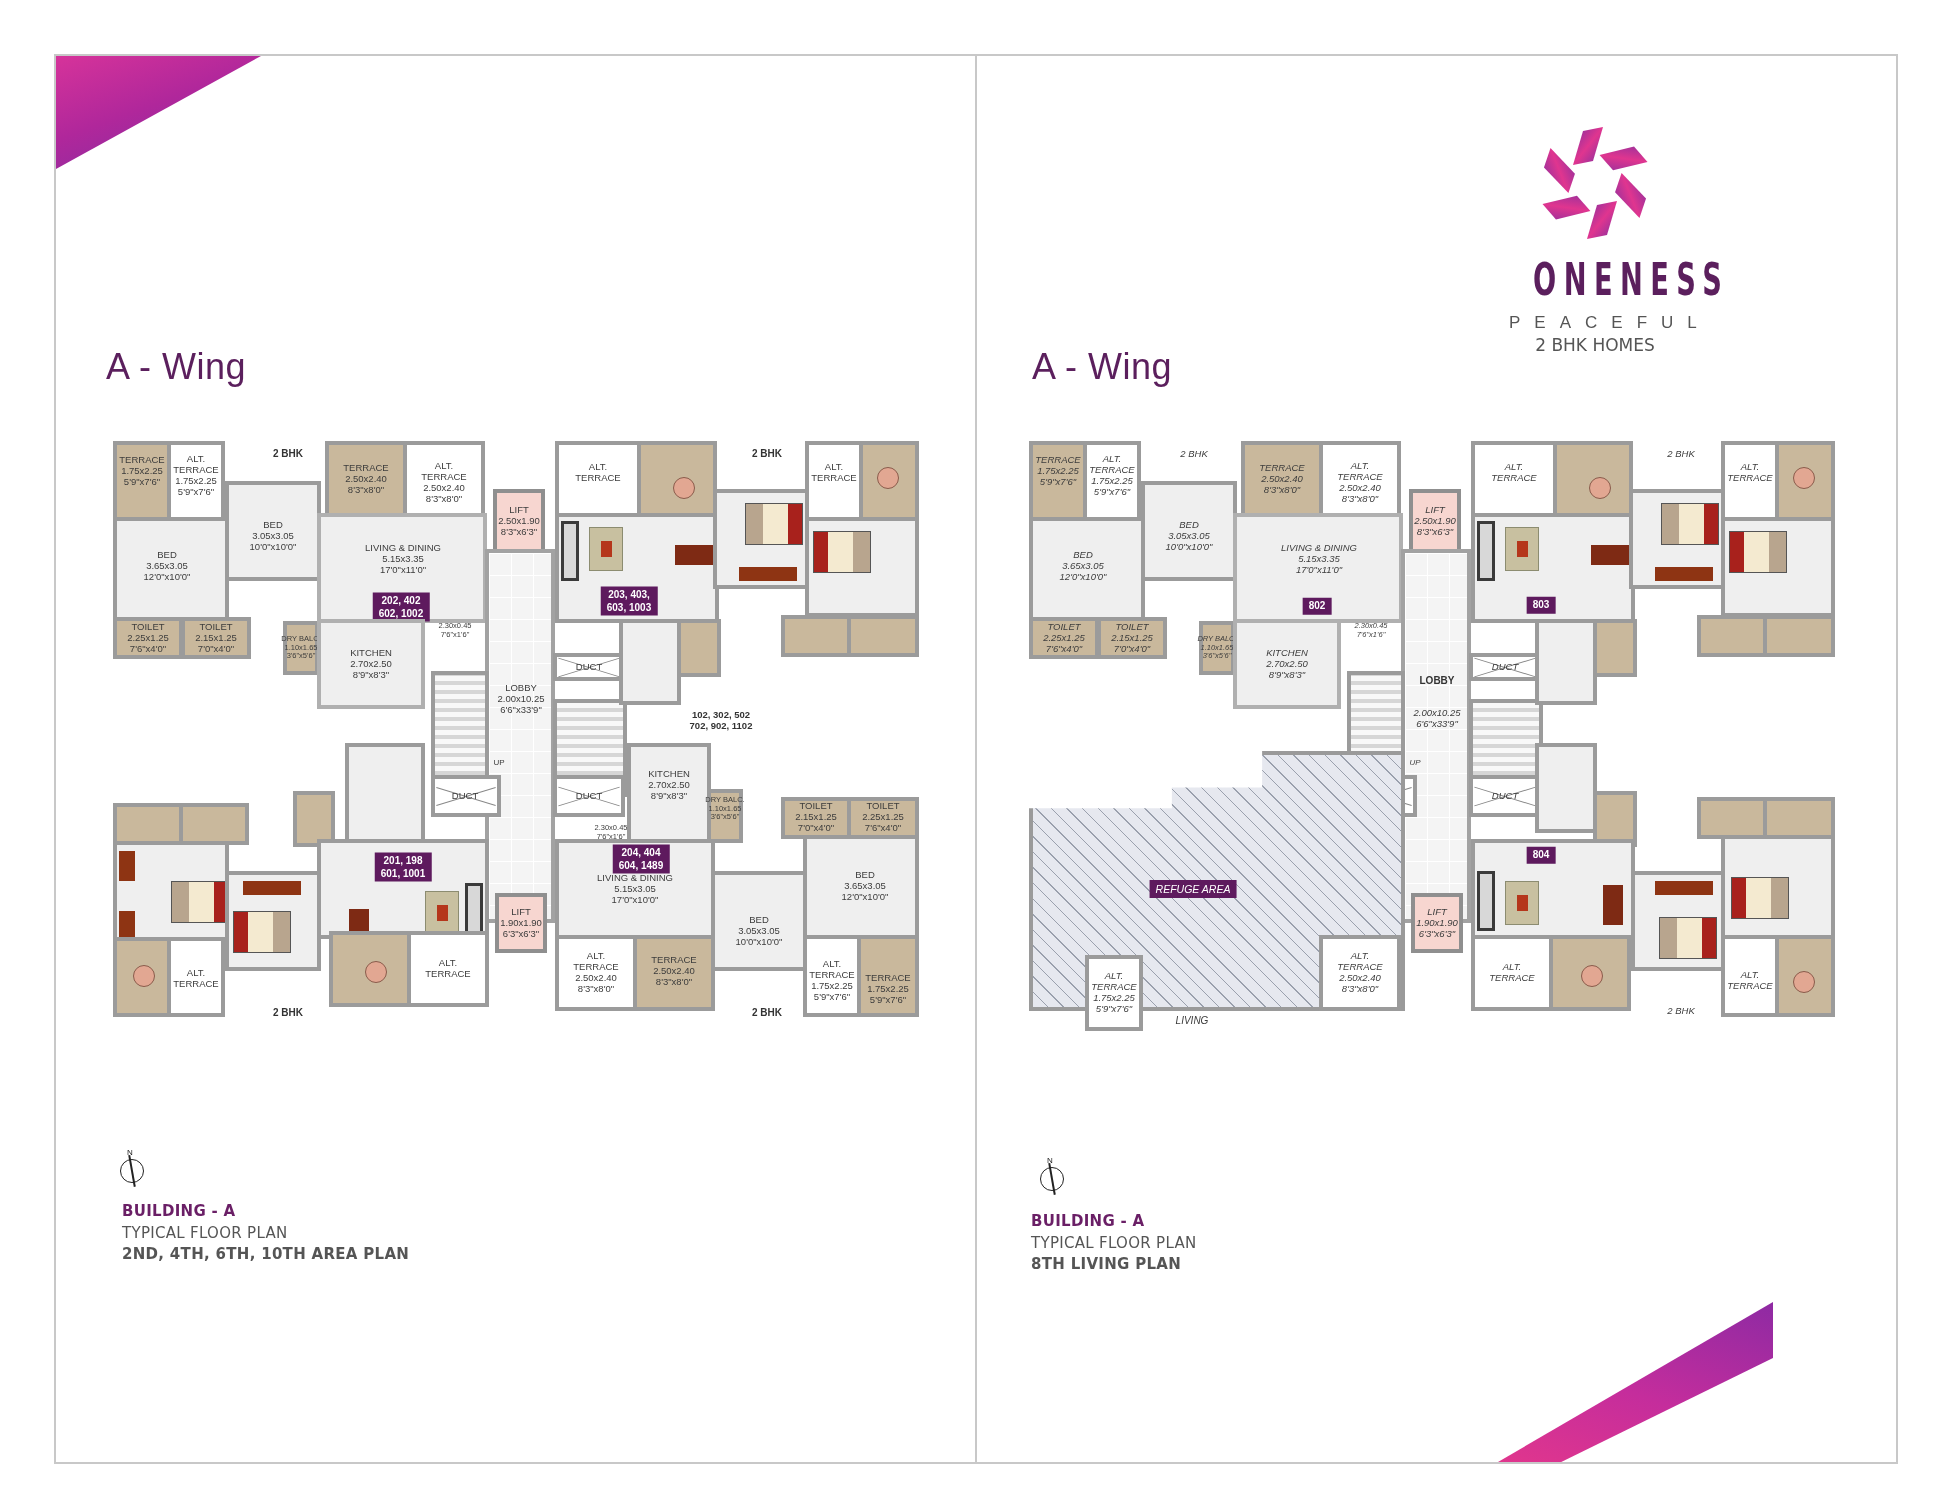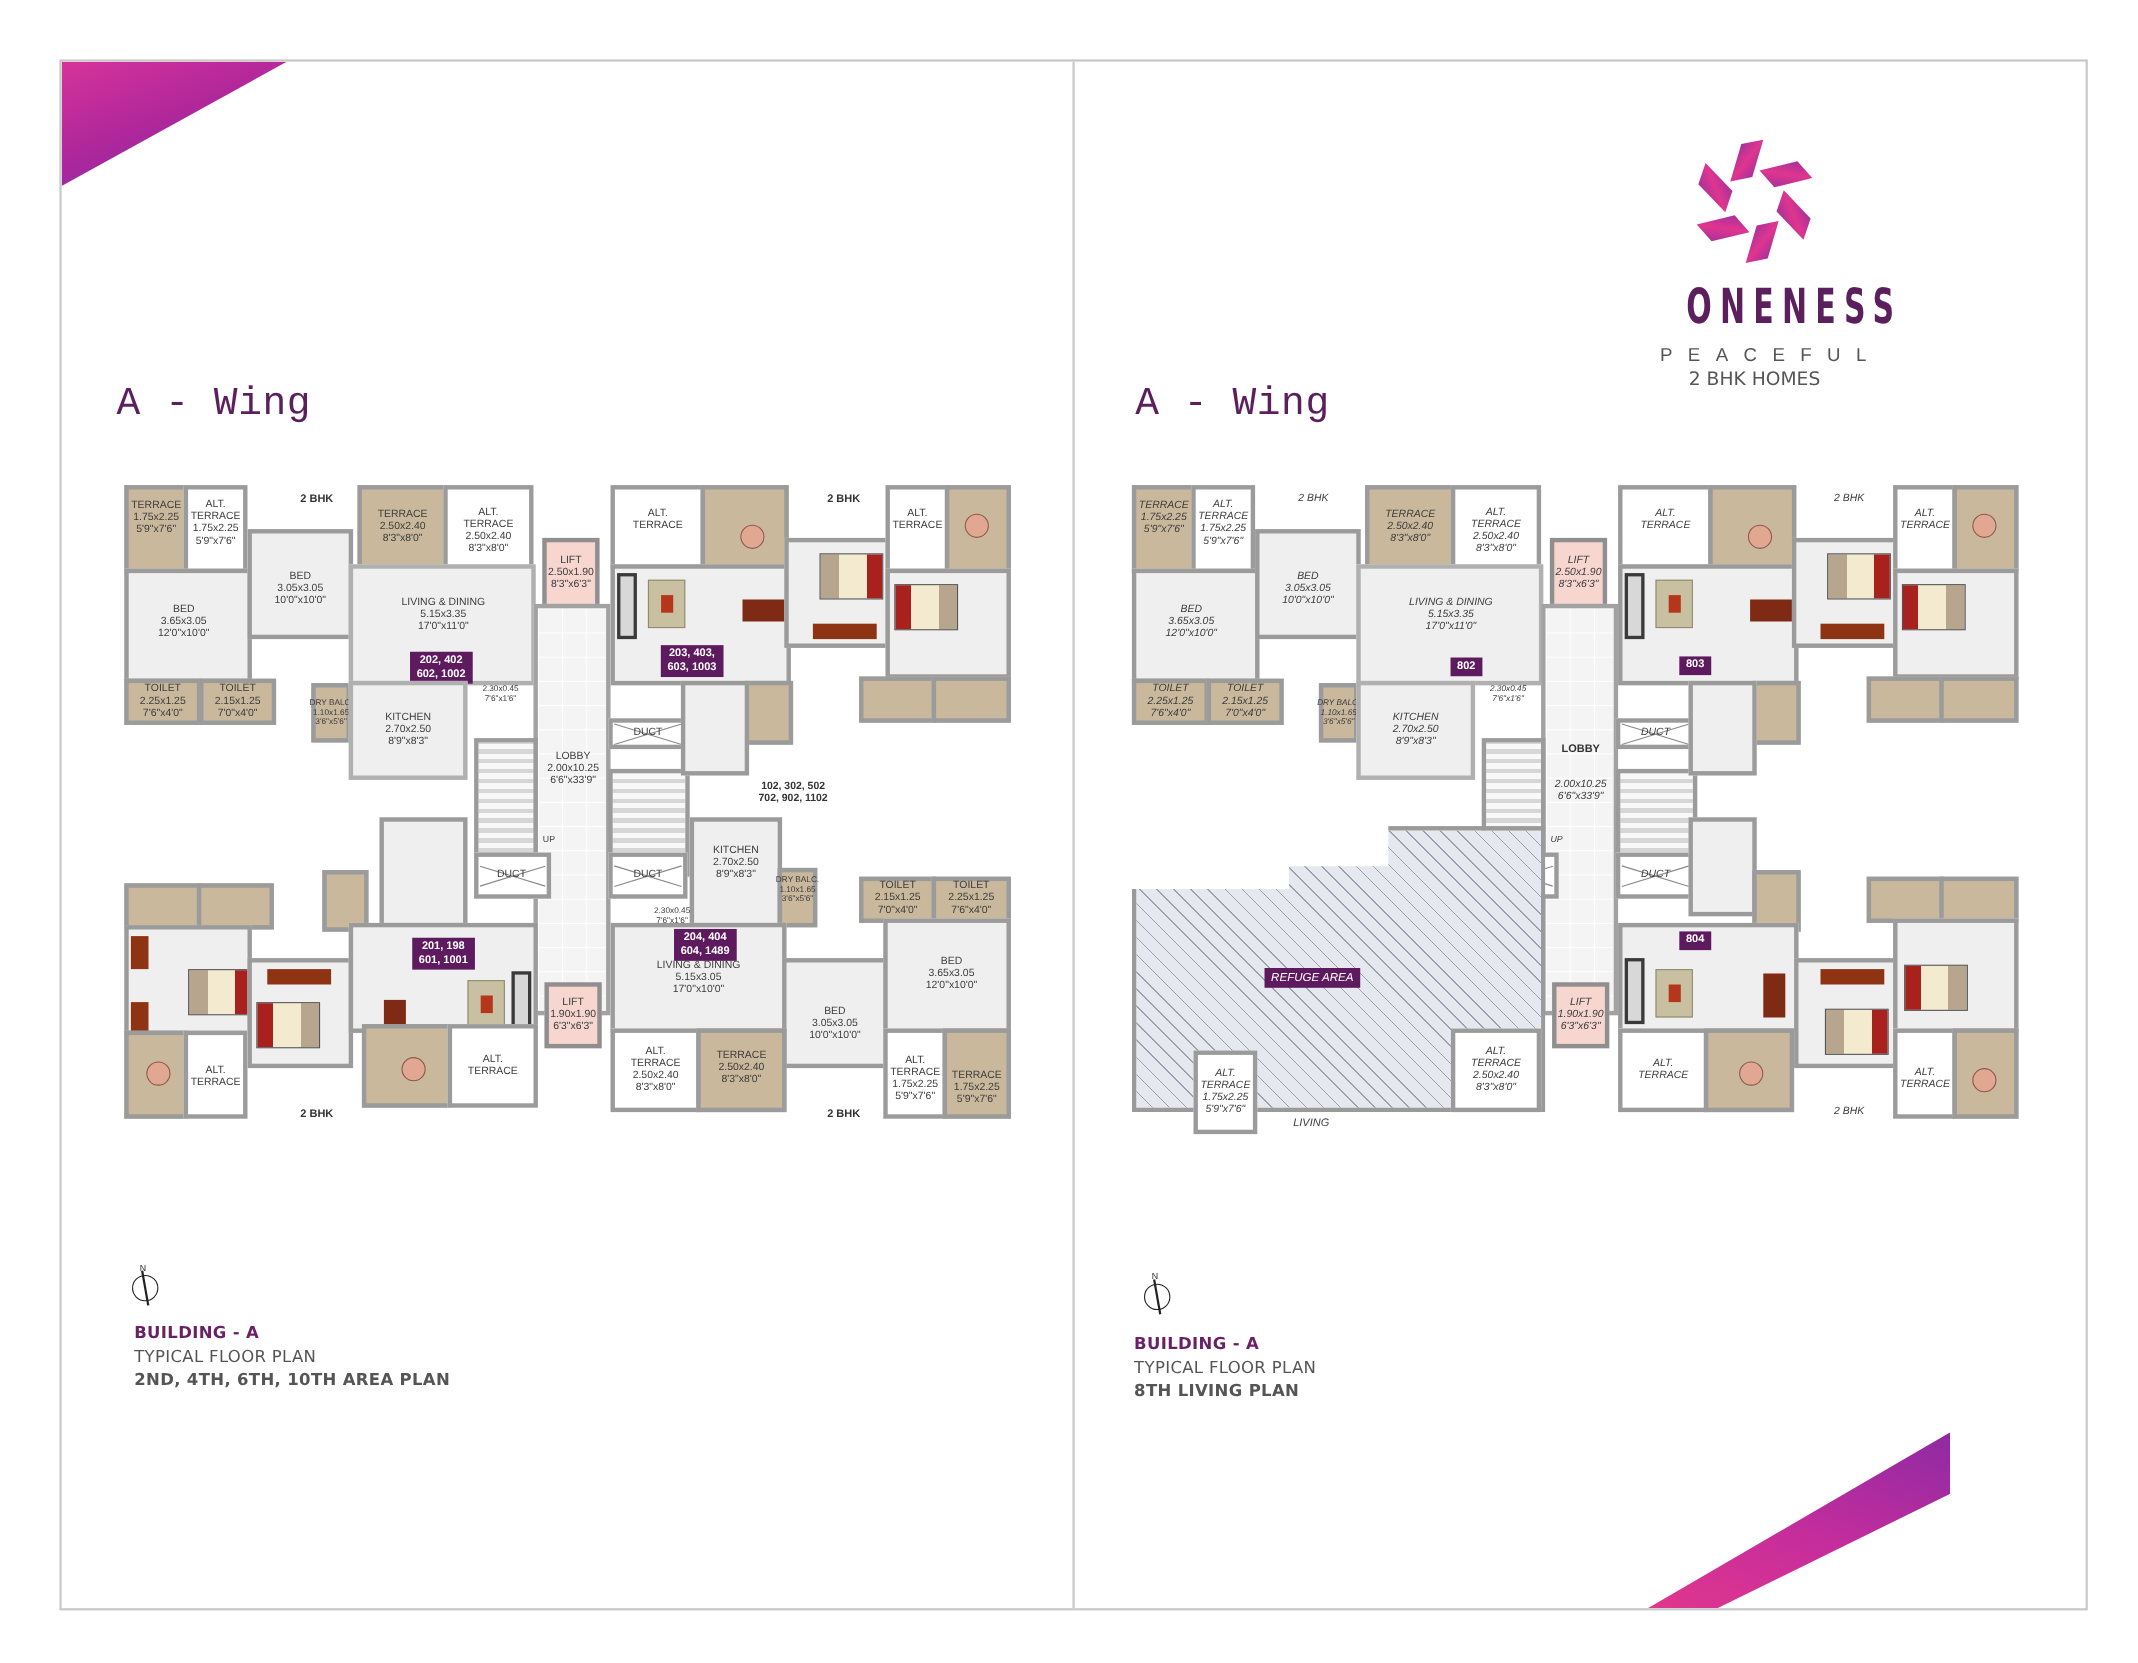--- a/index.html
+++ b/index.html
@@ -3,21 +3,21 @@
 <meta charset="utf-8">
 <style>
   * { box-sizing: border-box; margin: 0; padding: 0; }
   body { width: 1944px; height: 1512px; background: #ffffff; position: relative; overflow: hidden; font-family: "Liberation Sans", sans-serif; }
   .spread { position: absolute; left: 54px; top: 54px; width: 1844px; height: 1410px; border: 2px solid #c8c8c8; background: #fff; }
   .page { position: absolute; top: 0; height: 100%; }
   .page.left { left: 0; width: 921px; border-right: 2px solid #c8c8c8; }
   .page.right { left: 921px; width: 796px; }
   .corner-tl { position: absolute; left: 0; top: 0; width: 205px; height: 113px; background: linear-gradient(160deg, #d6339a 0%, #b0279b 45%, #7a2fa2 100%); clip-path: polygon(0 0, 100% 0, 0 100%); }
   .corner-br { position: absolute; right: 0; bottom: 0; width: 275px; height: 160px; background: linear-gradient(200deg, #8e2aa3 0%, #c52d9c 55%, #e0368d 100%); clip-path: polygon(100% 0, 100% 35%, 23% 100%, 0 100%); }
-  .wing-title { position: absolute; top: 290px; font-size: 36px; color: #5b1f5d; font-family: Liberation Mono, monospace; letter-spacing: 0.5px; }
+  .wing-title { position: absolute; top: 290px; font-size: 36px; color: #5b1f5d; font-family: Liberation Sans, sans-serif; letter-spacing: 0.5px; }
   .left .wing-title { left: 50px; }
   .right .wing-title { left: 55px; }
   .logo { position: absolute; right: 78px; top: 62px; width: 200px; text-align: center; }
   .logo svg { display: block; margin: 0 auto; }
   .logo .brand { font-family: "DejaVu Sans", sans-serif; font-weight: bold; font-size: 44px; color: #5b1f5d; letter-spacing: 12px; transform: scaleX(0.62); transform-origin: center; display: block; margin-top: 6px; white-space: nowrap; }
   .logo .tag1 { font-size: 17px; letter-spacing: 14px; color: #555; margin-top: 8px; padding-left: 14px; }
   .logo .tag2 { font-size: 17px; color: #555; margin-top: 2px; font-family: "DejaVu Sans", sans-serif; }
   .plan { position: absolute; top: 385px; left: 57px; width: 808px; height: 590px; }
   .room { position: absolute; border: 4px solid #9b9b9b; background: #efefef; }
   .room.terr { background: #c9b89c; }
@@ -318,21 +318,21 @@
 8'3"x8'0"</div>
       <div class="room white" style="left:290px;top:0;width:82px;height:76px;"></div>
       <div class="label" style="left:331px;top:42px;">ALT.
 TERRACE
 2.50x2.40
 8'3"x8'0"</div>
       <div class="room" style="left:204px;top:72px;width:170px;height:110px;border-color:#b0b0b0;"></div>
       <div class="label" style="left:290px;top:118px;">LIVING &amp; DINING
 5.15x3.35
 17'0"x11'0"</div>
-      <div class="unit-tag" style="left:304px;top:165px;">802</div>
+      <div class="unit-tag" style="left:288px;top:165px;">802</div>
       <div class="room" style="left:204px;top:178px;width:108px;height:90px;border-color:#b0b0b0;"></div>
       <div class="label" style="left:258px;top:223px;">KITCHEN
 2.70x2.50
 8'9"x8'3"</div>
       <div class="label" style="left:342px;top:190px;font-size:7.5px;">2.30x0.45
 7'6"x1'6"</div>
       <div class="label" style="left:165px;top:13px;">2 BHK</div>
 
       <div class="room lift" style="left:380px;top:48px;width:52px;height:64px;"></div>
       <div class="label" style="left:406px;top:80px;">LIFT

